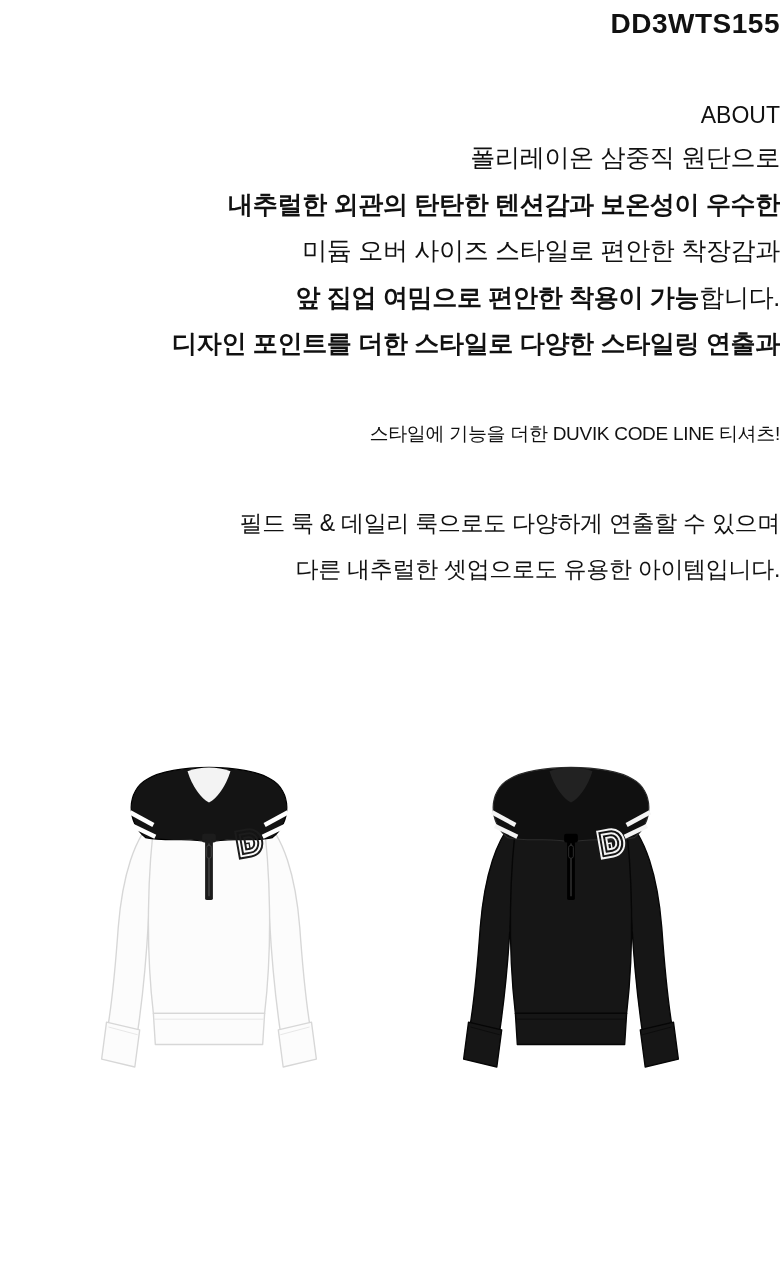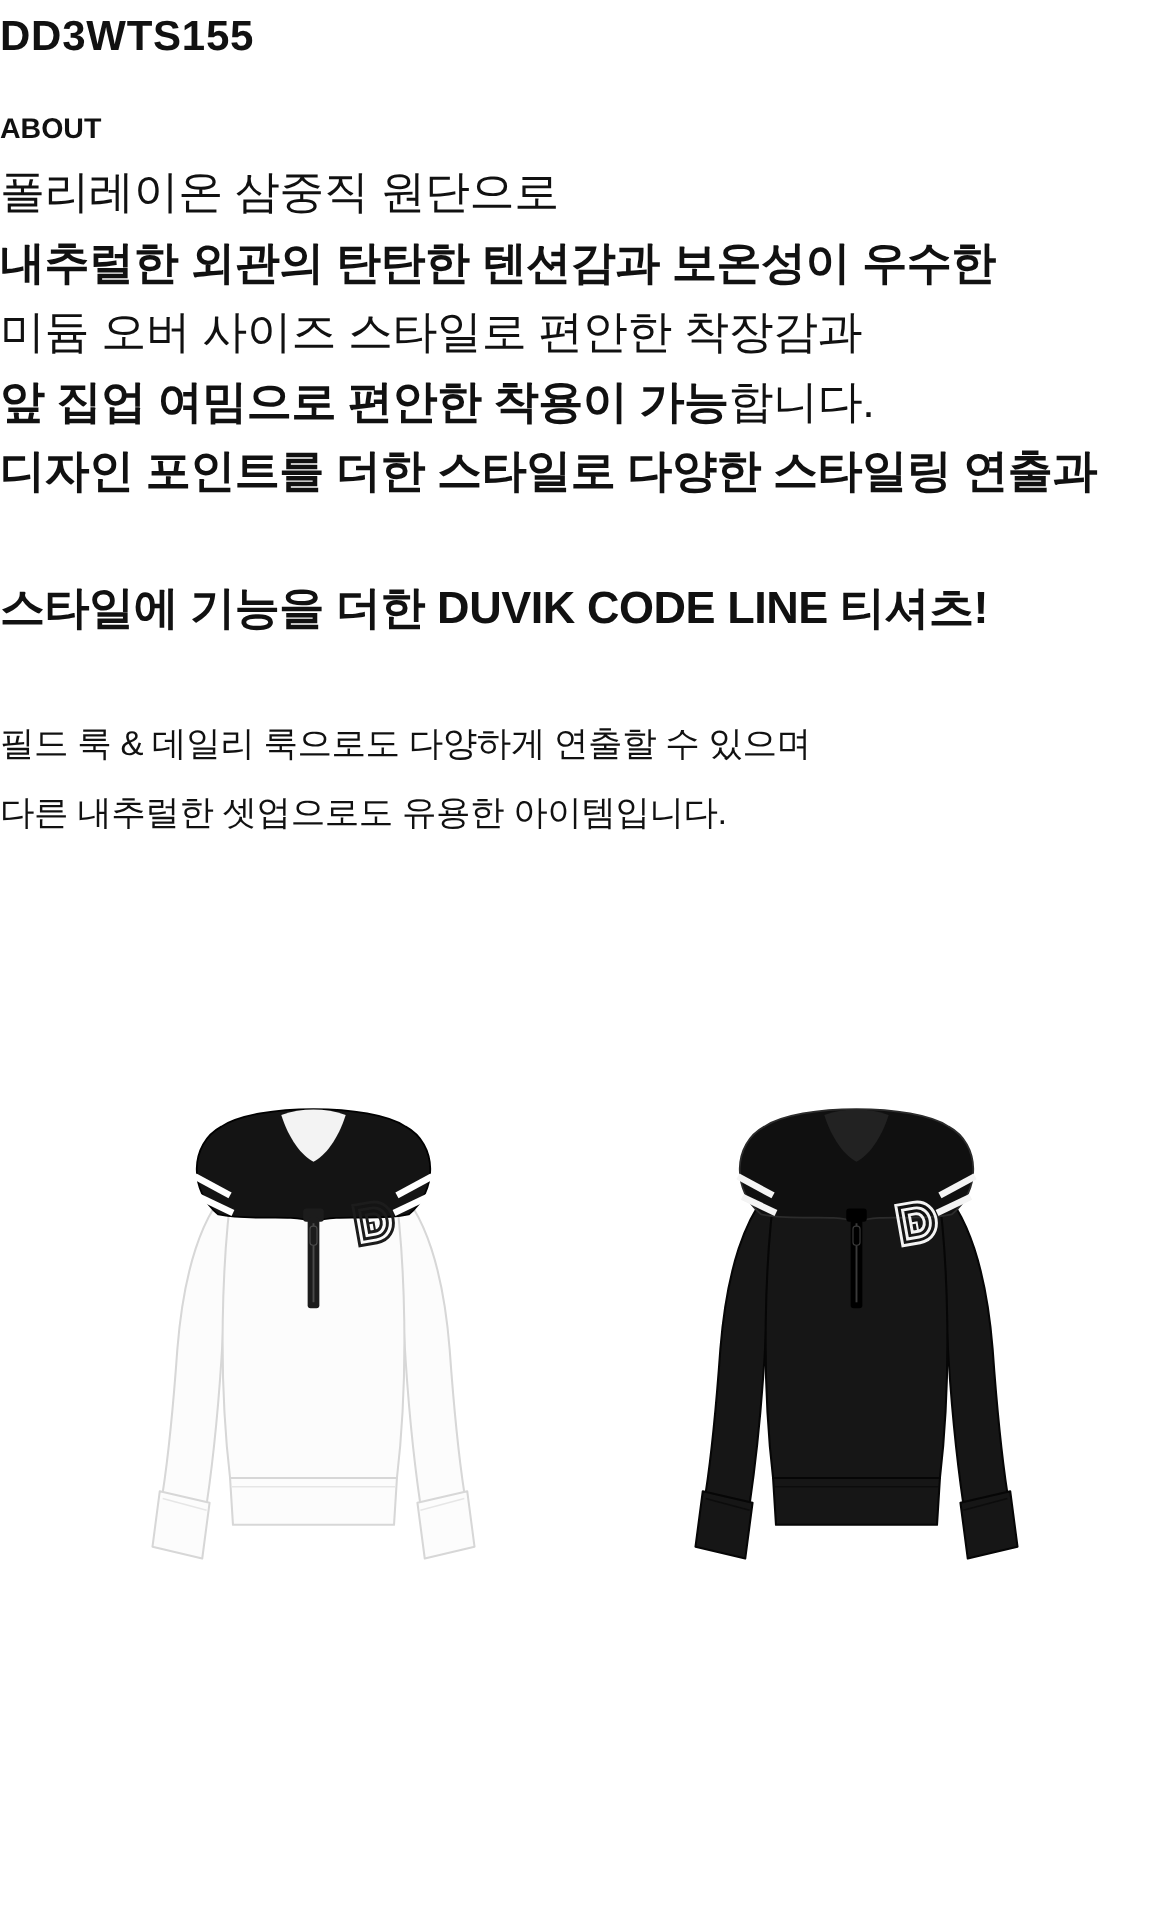--- a/index.html
+++ b/index.html
@@ -5,45 +5,45 @@
   * { margin: 0; padding: 0; box-sizing: border-box; }
   html, body { background: #ffffff; }
   body {
     width: 780px;
     height: 1280px;
     margin: 0 auto;
     overflow: hidden;
     font-family: "Liberation Sans", "DejaVu Sans", sans-serif;
     color: #111111;
   }
-  .page { width: 780px; height: 1252px; text-align: left; }
+  .page { width: 780px; height: 1252px; text-align: right; }
 
   .product-code {
     padding-top: 6px;
     font-size: 28px;
     line-height: 36px;
     font-weight: 700;
     letter-spacing: 0.5px;
   }
   .about-heading {
-    margin-top: 28px;
-    font-size: 19px;
+    margin-top: 56px;
+    font-size: 23px;
     line-height: 34px;
-    font-weight: 700;
+    font-weight: 400;
   }
   .para1 { margin-top: 2px; }
-  .para1 .line { font-size: 30px; line-height: 46.5px; white-space: pre-wrap; letter-spacing: -0.3px; }
+  .para1 .line { font-size: 25px; line-height: 46.5px; white-space: pre-wrap; letter-spacing: -0.3px; }
   .b  { font-weight: 700; }
   .rg { font-weight: 400; }
 
   .highlight {
     margin-top: 44px;
-    font-size: 30px;
+    font-size: 19px;
     line-height: 46px;
-    font-weight: 700;
+    font-weight: 400;
     letter-spacing: -0.3px;
   }
   .para2 { margin-top: 43px; }
   .para2 .line { font-size: 23px; line-height: 46px; white-space: pre-wrap; letter-spacing: -0.3px; }
 
   .products {
     margin-top: 150px;
     display: flex;
     justify-content: center;
     align-items: flex-start;

